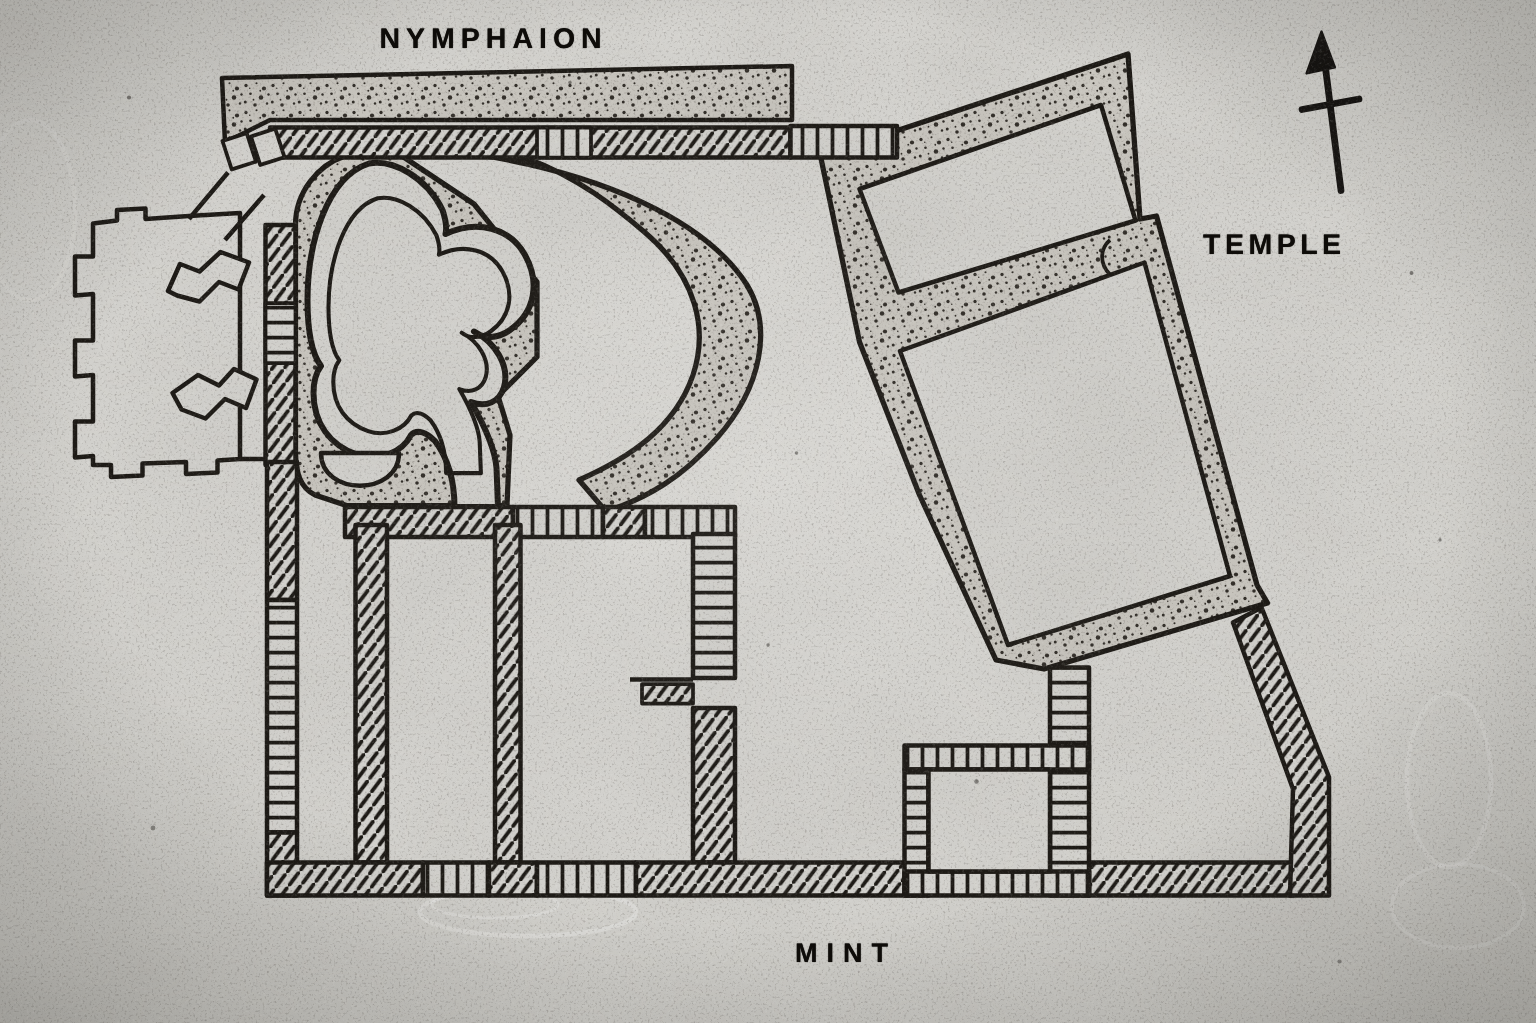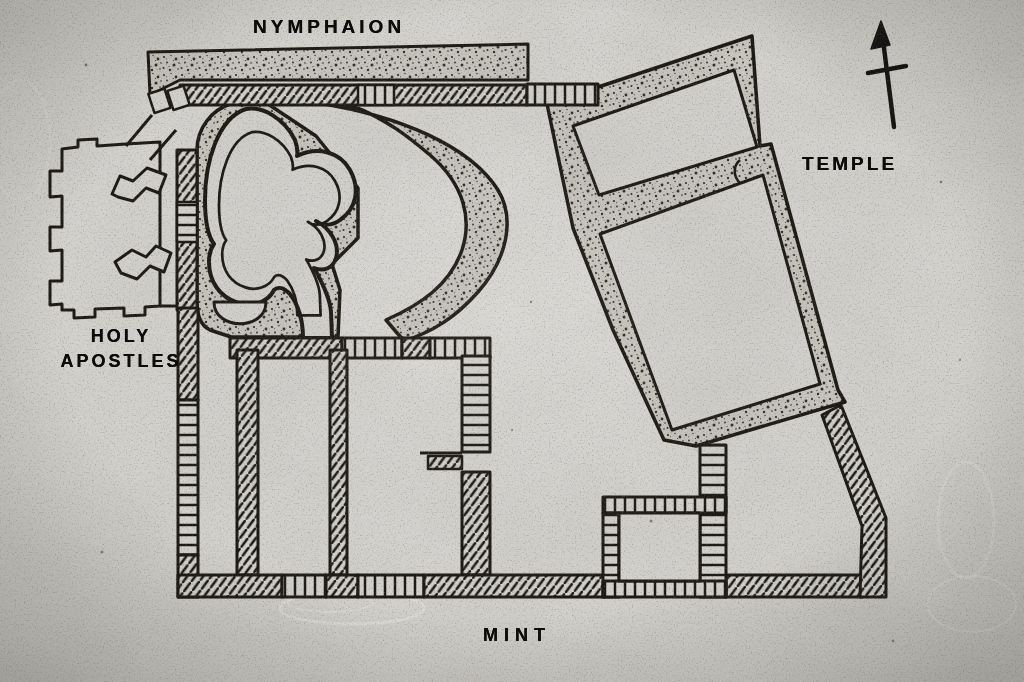--- a/index.html
+++ b/index.html
@@ -17,21 +17,21 @@
     font-size:19px;
     letter-spacing:4px;
     white-space:nowrap;
     text-shadow:0 0 0.6px #0e0c09;
     user-select:none;
   }
   .plan-label.small{font-size:18px;}
   #label-holy-apostles{
     width:130px;text-align:center;letter-spacing:3px;line-height:25px;
   }
-  #label-mint{letter-spacing:6px;}
+  #label-mint{letter-spacing:6px;margin-left:47px;}
 </style>
 </head>
 <body>
 
 <div id="stage">
 <svg width="1024" height="682" viewBox="0 0 1024 682">
   <defs>
     <radialGradient id="paperGrad" cx="48%" cy="42%" r="75%">
       <stop offset="0%" stop-color="#e0dfdb"></stop>
       <stop offset="55%" stop-color="#d8d7d3"></stop>
@@ -222,19 +222,15 @@
   <rect width="1024" height="682" filter="url(#fmottle)" opacity="0.10"></rect>
   <rect width="1024" height="682" filter="url(#fgrain)" opacity="0.55"></rect>
   <rect width="1024" height="682" filter="url(#fwhite)" opacity="0.30"></rect>
   <rect width="1024" height="682" fill="url(#vignette)"></rect>
 </svg>
 
   <div class="plan-label" id="label-nymphaion" style="left:253px;top:16px;">NYMPHAION</div>
 
   <div class="plan-label" id="label-temple" style="left:802px;top:153px;letter-spacing:3px;">TEMPLE</div>
 
-  <div class="plan-label small" id="label-holy-apostles" style="left:56px;top:324px;">
-    <div>HOLY</div>
-    <div>APOSTLES</div>
-  </div>
 
   <div class="plan-label small" id="label-mint" style="left:483px;top:625px;">MINT</div>
 </div>
 
 </body></html>

